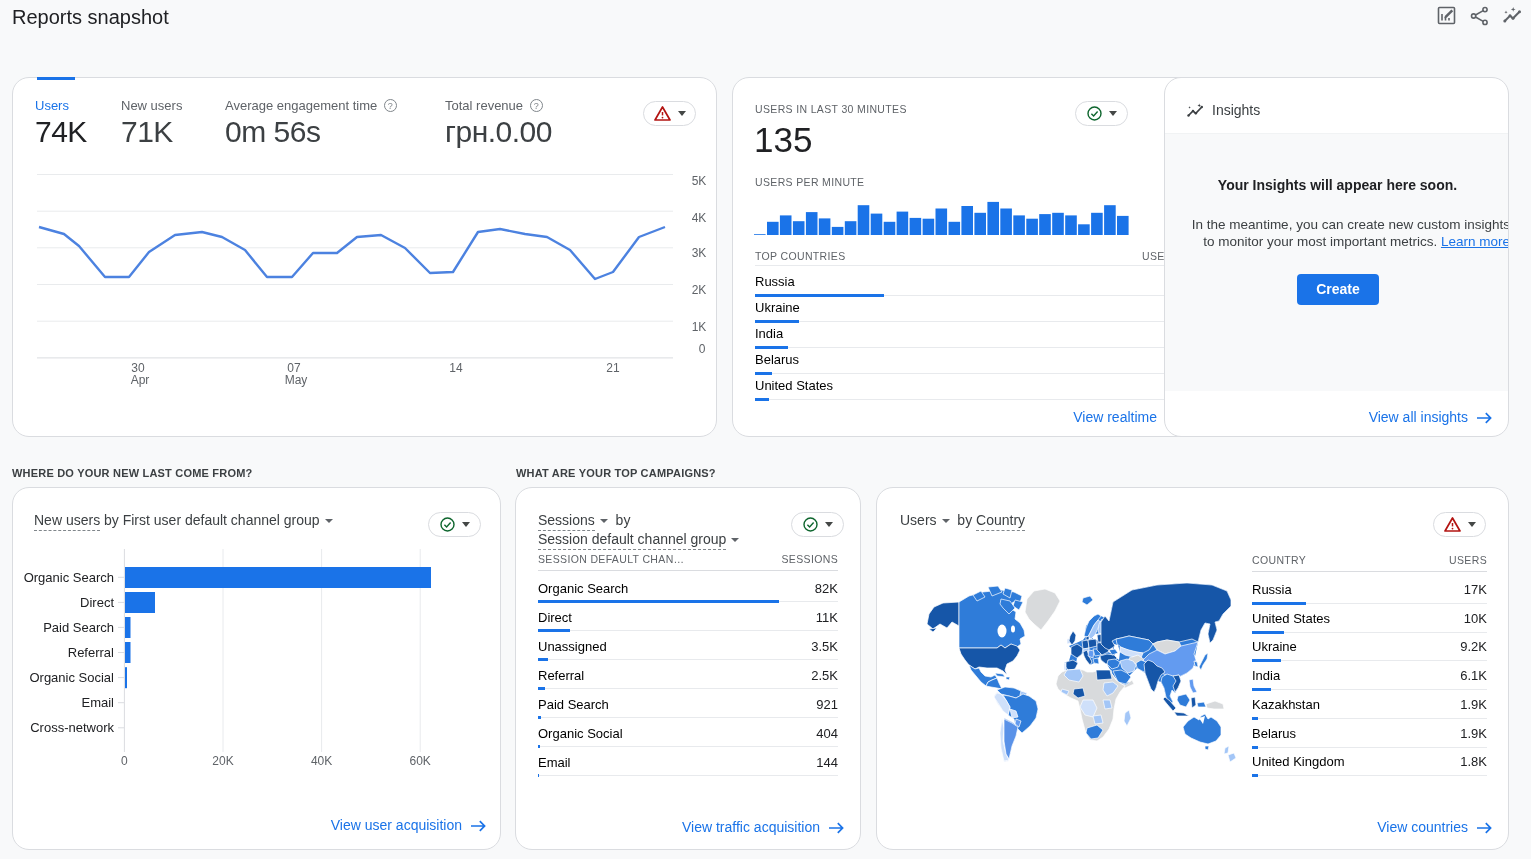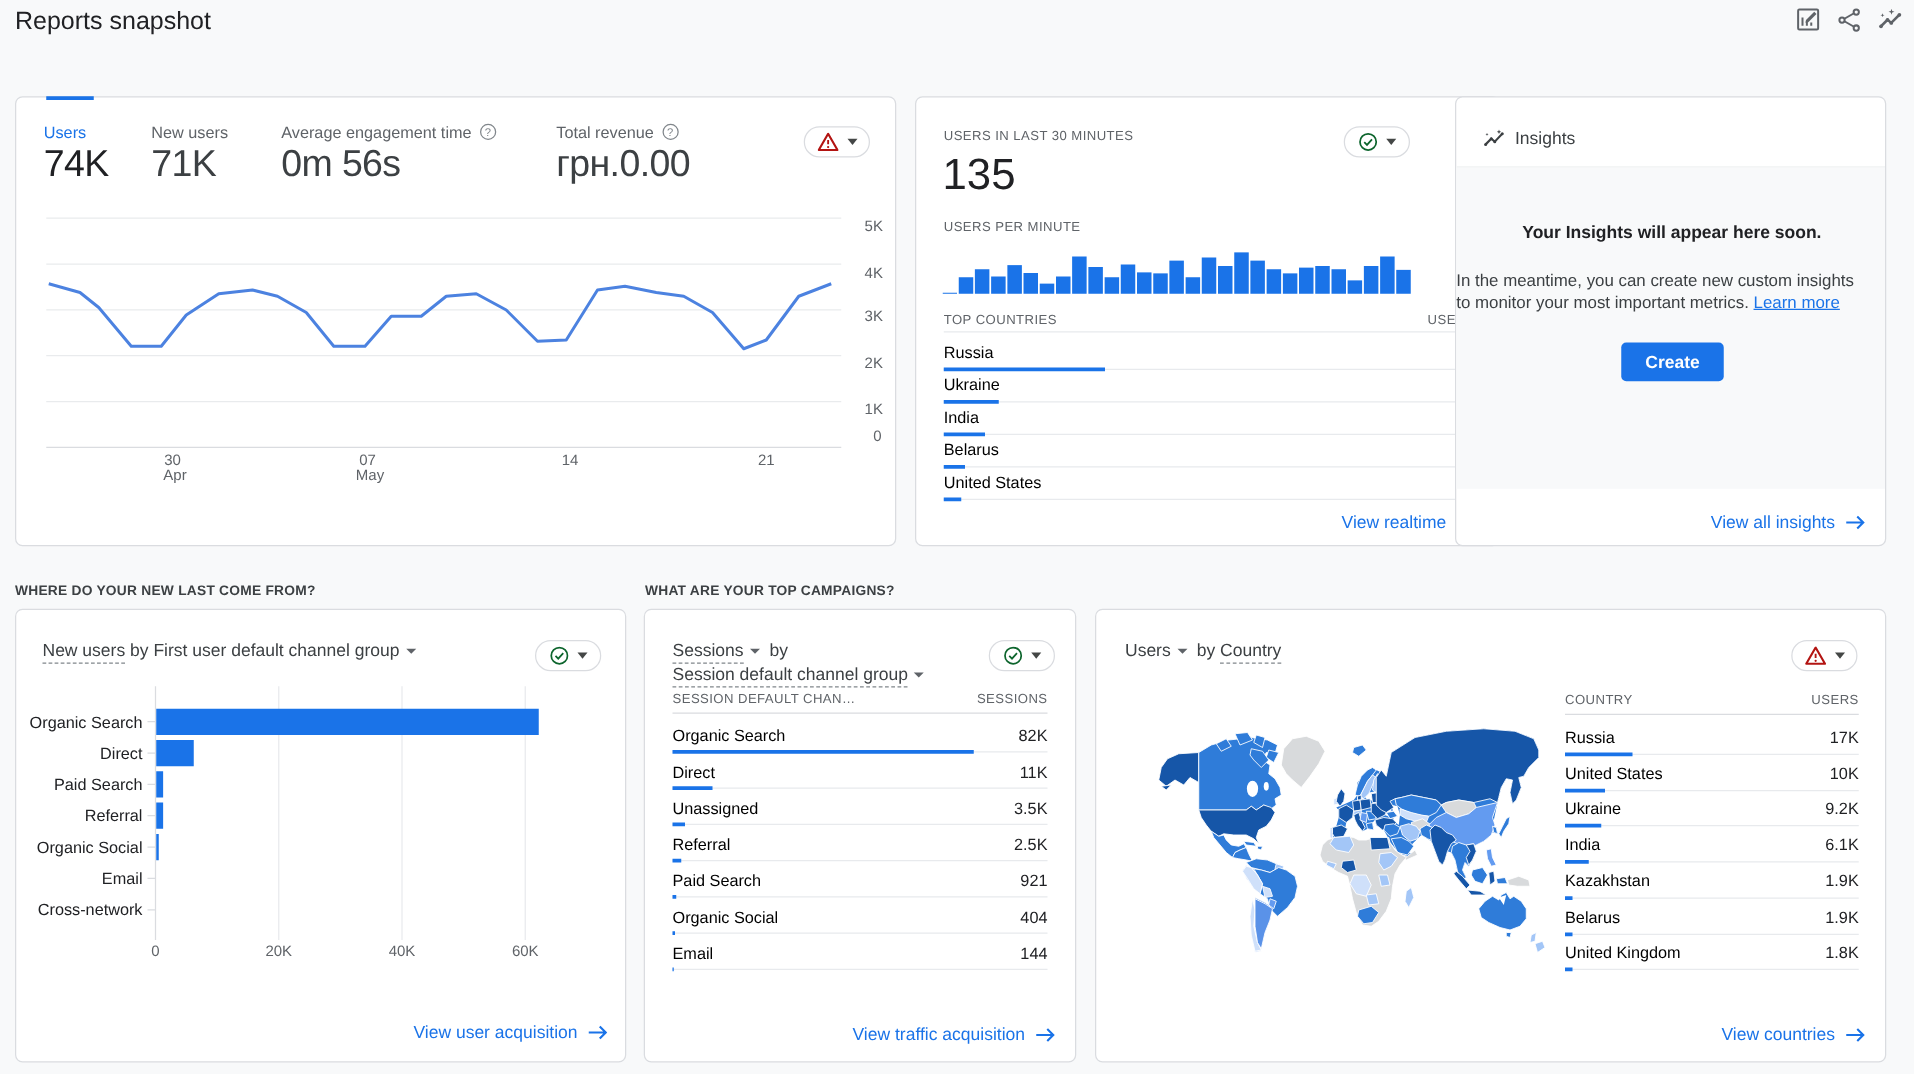--- a/index.html
+++ b/index.html
@@ -1,17 +1,17 @@
 <!DOCTYPE html>
 <html><head>
 <meta charset="utf-8">
 <style>
 * { margin:0; padding:0; box-sizing:border-box; }
 html,body { width:1531px; height:859px; background:#f8f9fa; font-family:"Liberation Sans",sans-serif; overflow:hidden; position:relative; }
-.card { position:absolute; background:#fff; border:1px solid #dadce0; border-radius:6px; }
+.card { position:absolute; background:#fff; border:1px solid #dadce0; border-radius:17px; }
 .abs { position:absolute; }
 .caps { font-size:10.5px; letter-spacing:.35px; color:#5f6368; }
 .link { color:#1a73e8; font-size:14px; }
 .sep { position:absolute; height:1px; background:#e8eaed; }
 .bluebar { position:absolute; height:3px; background:#1a73e8; }
 .pill { position:absolute; width:53px; height:25px; border:1px solid #dadce0; border-radius:13px; background:#fff; display:flex; align-items:center; justify-content:center; gap:7px; }
 .caret { width:0; height:0; border-left:4px solid transparent; border-right:4px solid transparent; border-top:5px solid #444746; }
 .dotted { border-bottom:1px dashed #80868b; padding-bottom:2px; }
 .tcaret { display:inline-block; width:0; height:0; border-left:4px solid transparent; border-right:4px solid transparent; border-top:4px solid #5f6368; margin-left:5px; vertical-align:2px; }
 .qm { display:inline-block; width:13px; height:13px; border:1px solid #80868b; border-radius:50%; font-size:9px; color:#80868b; text-align:center; line-height:12px; vertical-align:1px; margin-left:3px; }
@@ -175,21 +175,21 @@
     <circle cx="1.5" cy="12.5" r="1.2" fill="#3c4043" stroke="none"></circle>
     <circle cx="6" cy="8" r="1.2" fill="#3c4043" stroke="none"></circle>
     <circle cx="8.8" cy="10.3" r="1.2" fill="#3c4043" stroke="none"></circle>
     <circle cx="14.8" cy="4" r="1.2" fill="#3c4043" stroke="none"></circle>
     <path d="M12.2 .6 l.5 1.3 1.3.5 -1.3.5 -.5 1.3 -.5-1.3 -1.3-.5 1.3-.5 Z" fill="#3c4043" stroke="none"></path>
     <path d="M2.6 3.2 l.35.9 .9.35 -.9.35 -.35.9 -.35-.9 -.9-.35 .9-.35 Z" fill="#3c4043" stroke="none"></path>
   </svg>
   <div class="abs" style="left:47px; top:24px; font-size:14px; color:#3c4043;">Insights</div>
   <div class="abs" style="left:0; top:55px; width:345px; height:258px; background:#f8f9fa; border-top:1px solid #f1f3f4;"></div>
   <div class="abs" style="left:0; top:99px; width:345px; text-align:center; font-size:14px; font-weight:bold; color:#202124;">Your Insights will appear here soon.</div>
-  <div class="abs" style="left:0; top:138px; width:345px; text-align:left; font-size:13.5px; color:#3c4043; line-height:17px;">In the meantime, you can create new custom insights<br>to monitor your most important metrics. <span style="color:#1a73e8; text-decoration:underline;">Learn more</span></div>
+  <div class="abs" style="left:0; top:138px; width:345px; text-align:right; font-size:13.5px; color:#3c4043; line-height:17px;">In the meantime, you can create new custom insights<br>to monitor your most important metrics. <span style="color:#1a73e8; text-decoration:underline;">Learn more</span></div>
   <div class="abs" style="left:132px; top:196px; width:82px; height:31px; background:#1a73e8; border-radius:4px; color:#fff; font-size:14px; font-weight:bold; text-align:center; line-height:31px;">Create</div>
   <div class="abs link" style="right:16px; top:331px;">View all insights<svg style="vertical-align:-1.5px; margin-left:8px;" width="16" height="12" viewBox="0 0 16 12">
         <path d="M9.8 1.2 L14.6 6 L9.8 10.8 M1 6 L14.2 6" stroke="#1a73e8" stroke-width="1.7" fill="none"></path>
       </svg></div>
 </div>
 
 <div class="abs" style="left:12px; top:467px; color:#3c4043; font-weight:bold; font-size:11px; letter-spacing:.2px;">WHERE DO YOUR NEW LAST COME FROM?</div>
 <div class="abs" style="left:516px; top:467px; color:#3c4043; font-weight:bold; font-size:11px; letter-spacing:.2px;">WHAT ARE YOUR TOP CAMPAIGNS?</div>
 
 <div class="card" style="left:12px; top:487px; width:489px; height:363px;" id="card4">

